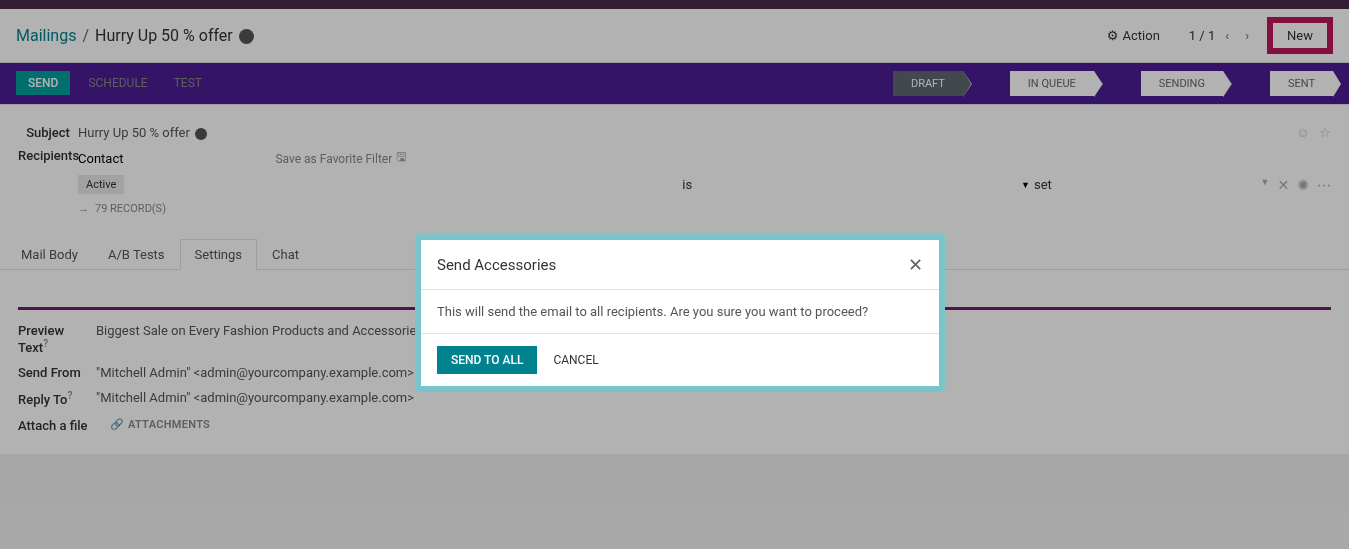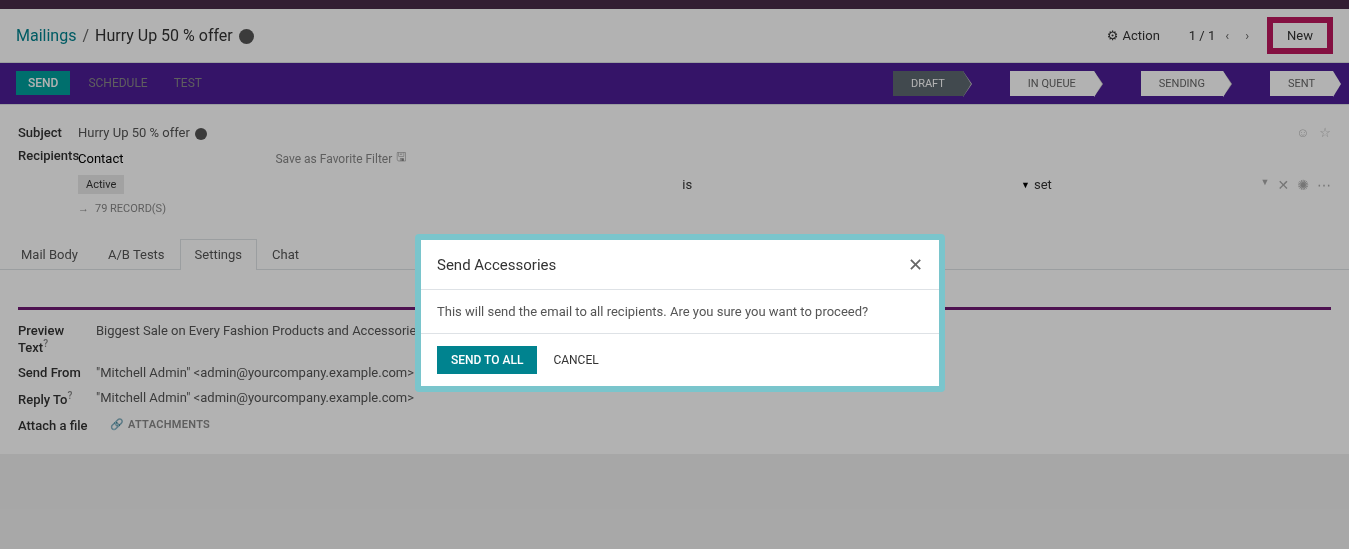--- a/index.html
+++ b/index.html
@@ -30,21 +30,21 @@
     .status-steps { display: flex; align-items: center; gap: 47px; }
     .step { padding: 6px 18px; font-size: 11px; color: #666; position: relative; background: #fff; }
     .step.active { background: #5d6970; color: #fff; }
     .step::after { content: ''; position: absolute; right: -8px; top: 0; border-left: 8px solid transparent; border-top: 13px solid transparent; border-bottom: 13px solid transparent; z-index: 2; }
     .step.active::after { border-left-color: #5d6970; }
     .step:not(.active)::after { border-left-color: #fff; }
     .step:not(:last-child)::before { content: ''; position: absolute; right: -9px; top: 0; border-left: 9px solid #ccc; border-top: 13px solid transparent; border-bottom: 13px solid transparent; z-index: 1; }
     
     .form-body { background: #fff; padding: 16px 18px; margin: 0; }
     .form-row { display: flex; align-items: flex-start; padding: 4px 0; font-size: 13px; }
-    .form-label { width: 60px; color: #333; font-weight: 500; flex-shrink: 0; }
+    .form-label { width: 60px; color: #333; font-weight: 500; flex-shrink: 0; text-align: center; }
     .form-value { color: #555; flex: 1; }
     .header-icons { margin-left: auto; display: flex; gap: 10px; color: #bbb; }
     
     .recipients-row { display: flex; align-items: flex-start; padding: 4px 0; font-size: 13px; }
     .recipients-content { flex: 1; }
     .contact-line { display: flex; align-items: center; gap: 12px; }
     .fav-filter { color: #888; font-size: 12px; margin-left: 140px; cursor: pointer; display: flex; align-items: center; gap: 4px; }
     .match-text { color: #555; font-size: 13px; margin-top: 6px; }
     
     .rule-row { display: flex; align-items: center; gap: 8px; margin-top: 6px; width: 100%; }

